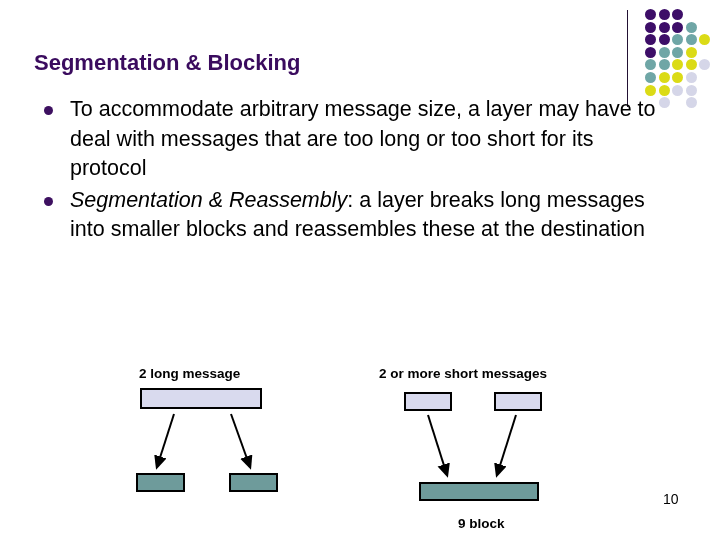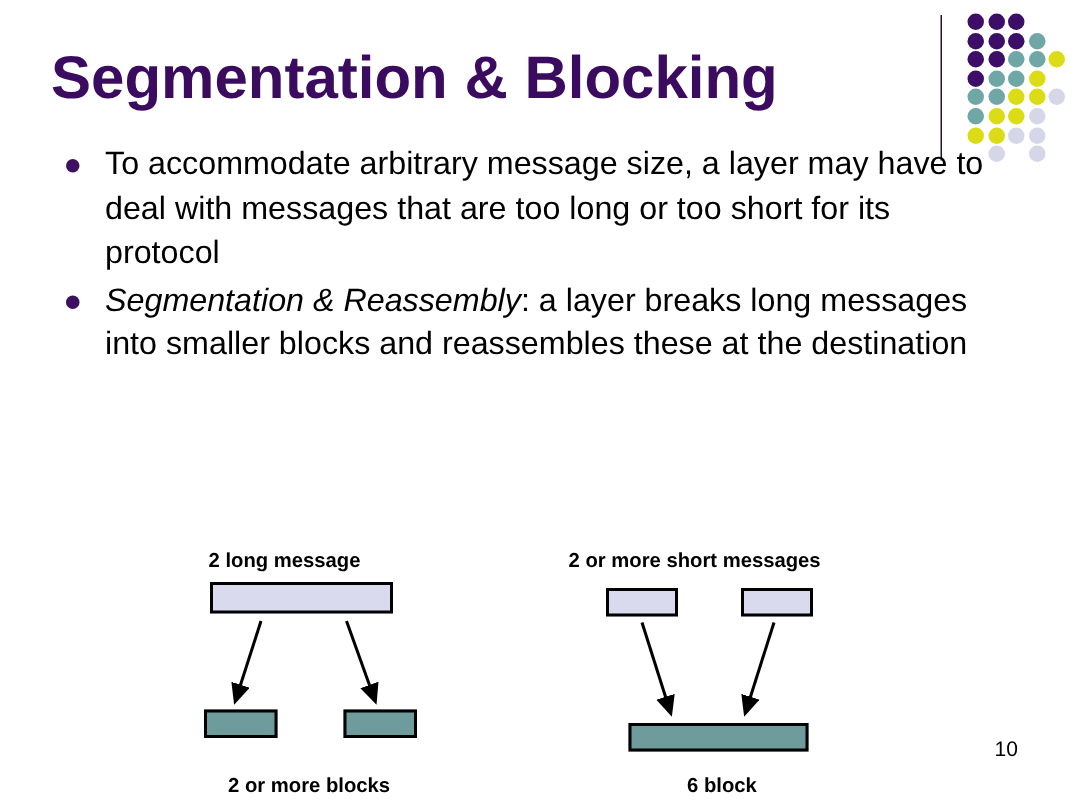--- a/index.html
+++ b/index.html
@@ -13,22 +13,22 @@
     position: relative;
     overflow: hidden;
     font-family: "Liberation Sans", sans-serif;
     color: #000000;
   }
 
   
   #slide-title {
     position: absolute;
     left: 34px;
-    top: 30px;
-    font-size: 40px;
+    top: 50px;
+    font-size: 22px;
     font-weight: bold;
     color: #3A0B5E;
     letter-spacing: 0px;
     white-space: nowrap;
   }
 
   
   #logo-divider {
     position: absolute;
     left: 627px;
@@ -171,31 +171,30 @@
 <div id="diagram">
 
   <div class="diag-label" style="left:139px; top:366px;">2 long message</div>
 
   <div class="diag-box box-light" style="left:140px; top:388px; width:122px; height:21px;"></div>
 
   <div class="diag-box box-teal" style="left:136px; top:473px; width:49px; height:19px;"></div>
 
   <div class="diag-box box-teal" style="left:229px; top:473px; width:49px; height:19px;"></div>
 
-  <div class="diag-label" style="left:152px; top:516px;">2 or more blocks</div>
 
   <div class="diag-label" style="left:379px; top:366px;">2 or more short messages</div>
 
   <div class="diag-box box-light" style="left:404px; top:392px; width:48px; height:19px;"></div>
 
   <div class="diag-box box-light" style="left:494px; top:392px; width:48px; height:19px;"></div>
 
   <div class="diag-box box-teal" style="left:419px; top:482px; width:120px; height:19px;"></div>
 
-  <div class="diag-label" style="left:458px; top:516px;">6 block</div>
+  <div class="diag-label" style="left:458px; top:516px;">9 block</div>
 
   <svg width="720" height="540" style="position:absolute;left:0;top:0;">
     <defs>
       <marker id="ah" markerWidth="9" markerHeight="9" refX="5.5" refY="3.2" orient="auto" markerUnits="strokeWidth">
         <path d="M0,0 L7,3.2 L0,6.4 z" fill="#000000"></path>
       </marker>
     </defs>
     <line x1="174" y1="414" x2="157" y2="467" stroke="#000" stroke-width="2" marker-end="url(#ah)"></line>
     <line x1="231" y1="414" x2="250" y2="467" stroke="#000" stroke-width="2" marker-end="url(#ah)"></line>
     <line x1="428" y1="415" x2="447" y2="475" stroke="#000" stroke-width="2" marker-end="url(#ah)"></line>

